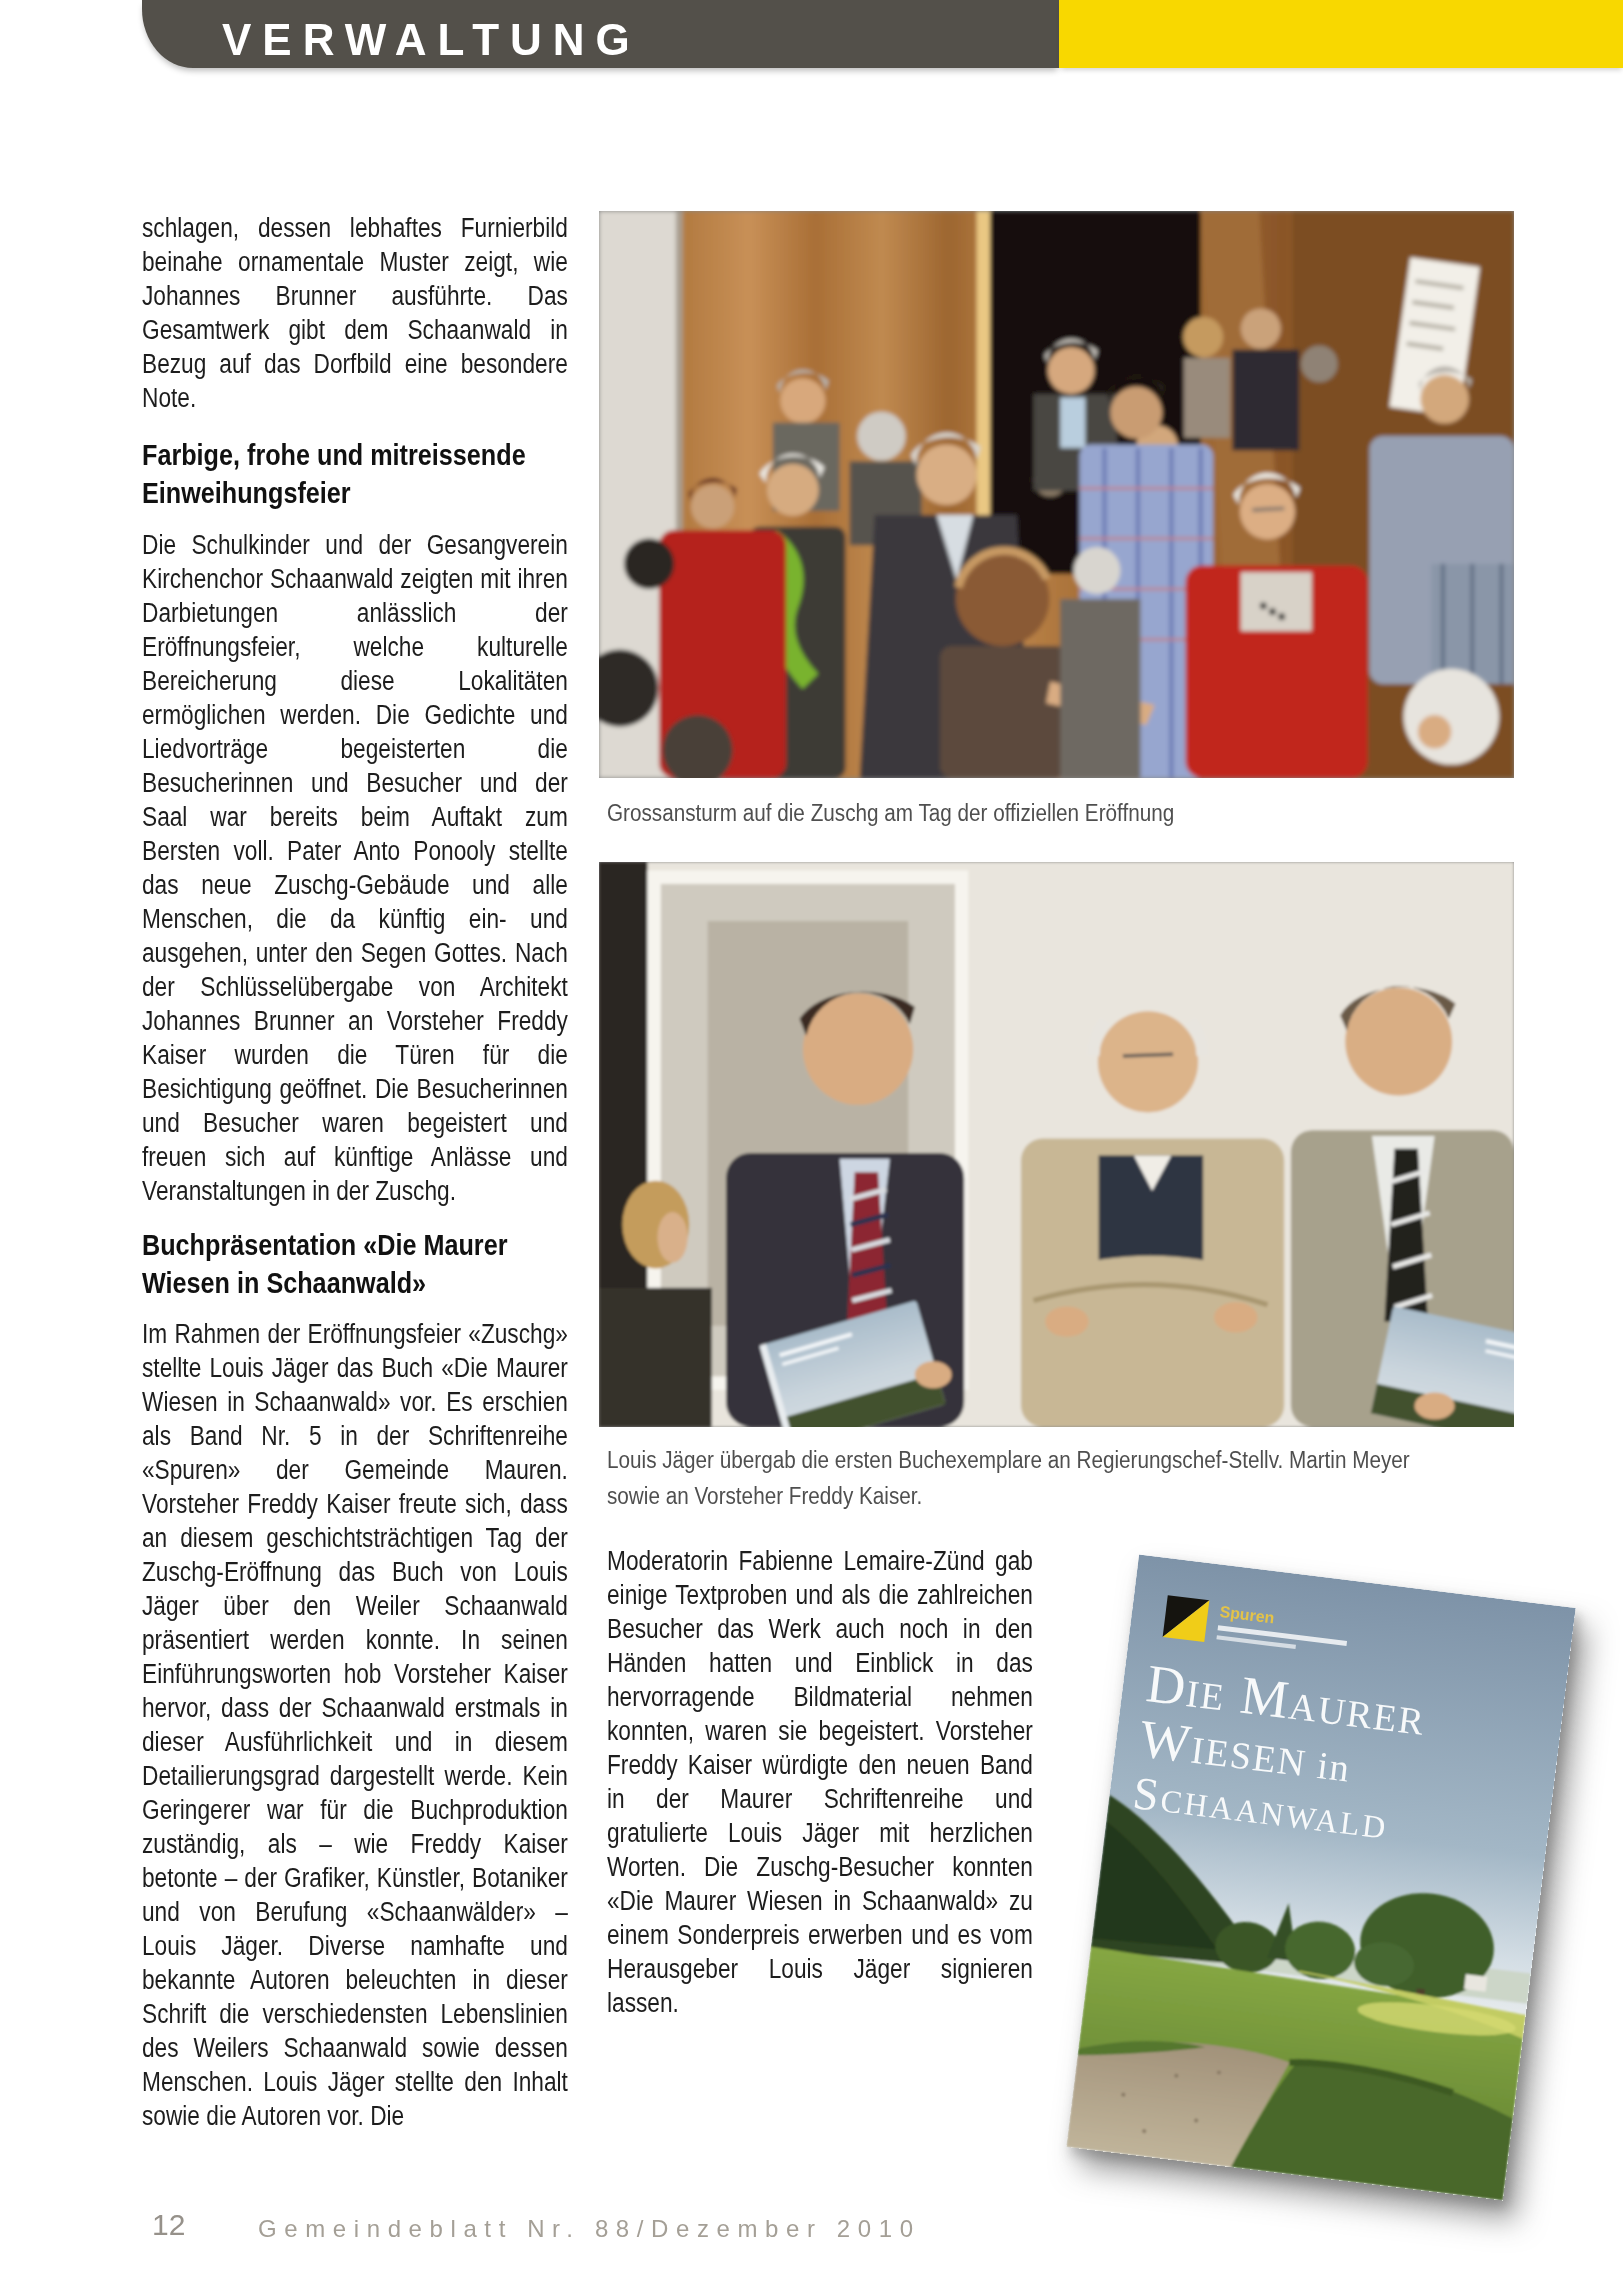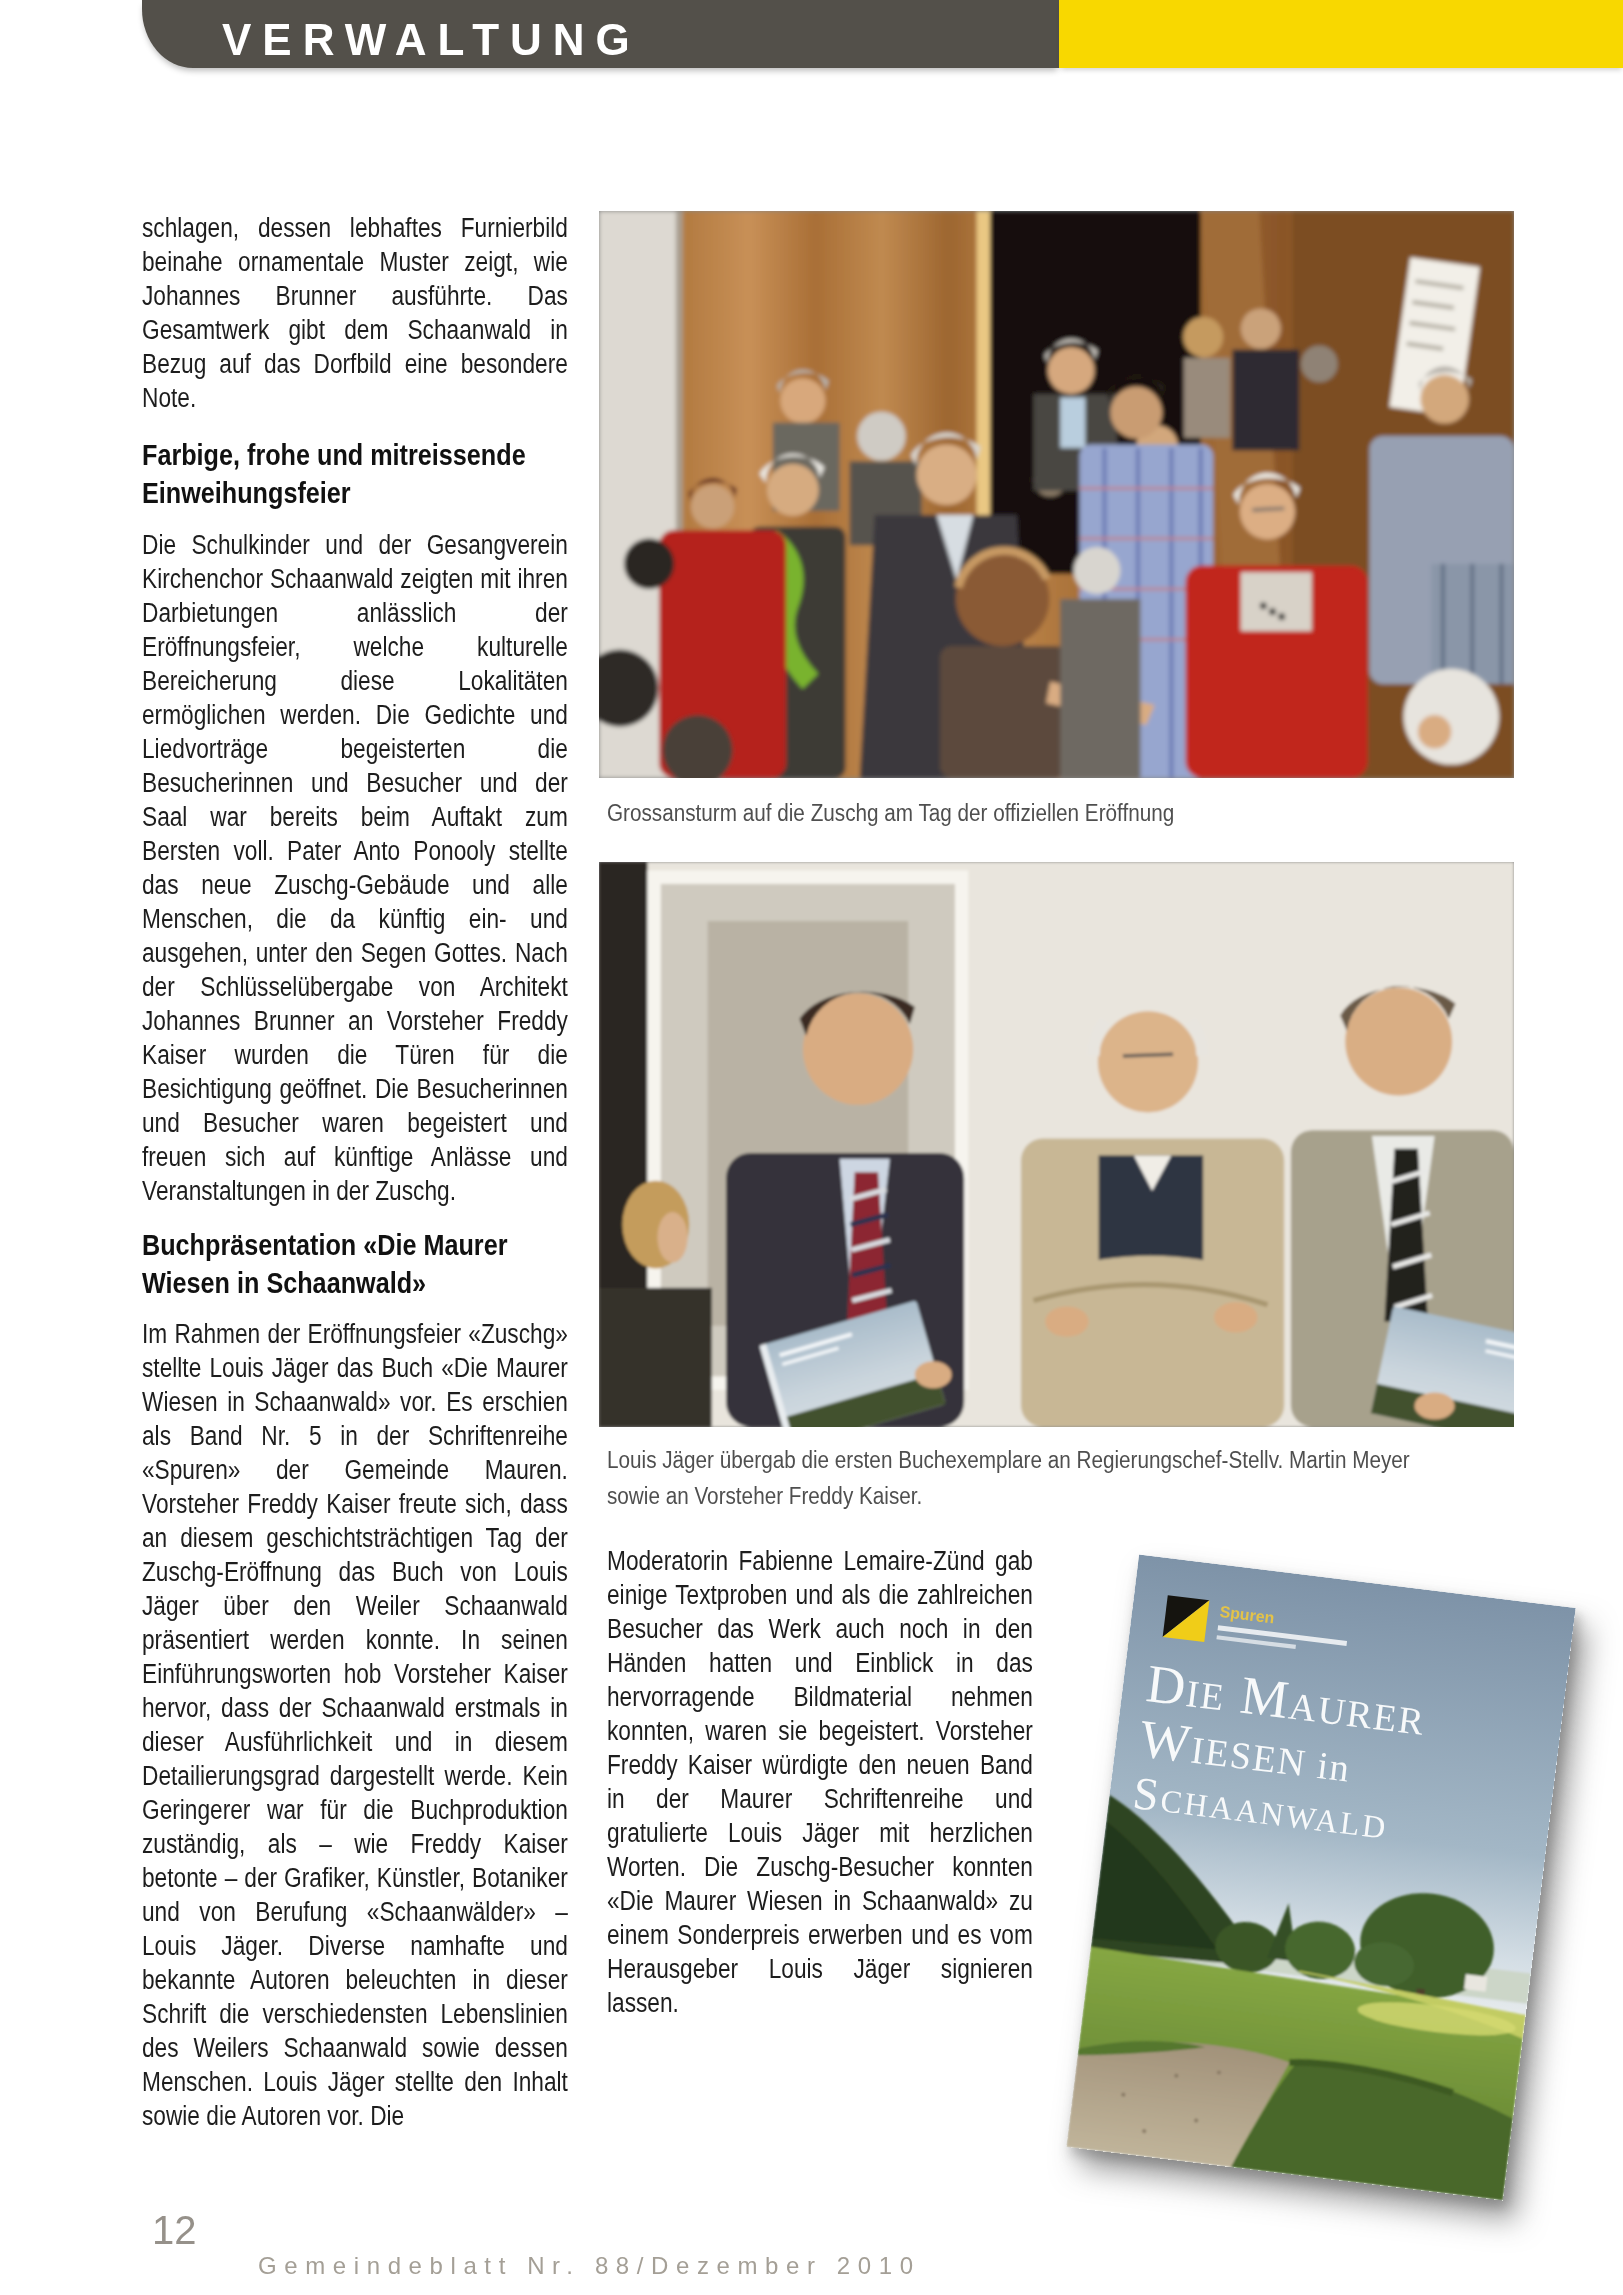--- a/index.html
+++ b/index.html
@@ -30,22 +30,22 @@
   
   .book{position:absolute;left:1101px;top:1579px;width:440px;height:597px;
         transform:rotate(7deg);transform-origin:50% 50%;
         box-shadow:15px 18.6px 29px rgba(70,70,70,.5), 5px 6.8px 12px rgba(90,90,90,.35);}
   .book svg{display:block;width:100%;height:100%;}
   .cover-title{font-family:"Liberation Serif",serif;font-variant:small-caps;fill:#f7f9fa;}
   .cover-title-lower{font-family:"Liberation Serif",serif;font-variant:normal;fill:#f7f9fa;}
   .cover-series{font-family:"Liberation Sans",sans-serif;font-weight:bold;fill:#e4c348;}
 
   
-  .pageno{position:absolute;left:152px;top:2208px;color:#96918a;font-size:40px;}
-  .issue{position:absolute;left:258px;top:2215px;color:#a49f96;font-size:24px;letter-spacing:7.6px;white-space:nowrap;margin-top:37px;}
+  .pageno{position:absolute;left:152px;top:2208px;color:#96918a;font-size:30px;}
+  .issue{position:absolute;left:258px;top:2215px;color:#a49f96;font-size:24px;letter-spacing:7.6px;white-space:nowrap;}
 </style>
 </head>
 <body>
 
 <div class="page">
 
   <div class="banner-dark"></div>
   <div class="banner-yellow"></div>
   <div class="banner-title">VERWALTUNG</div>
 

